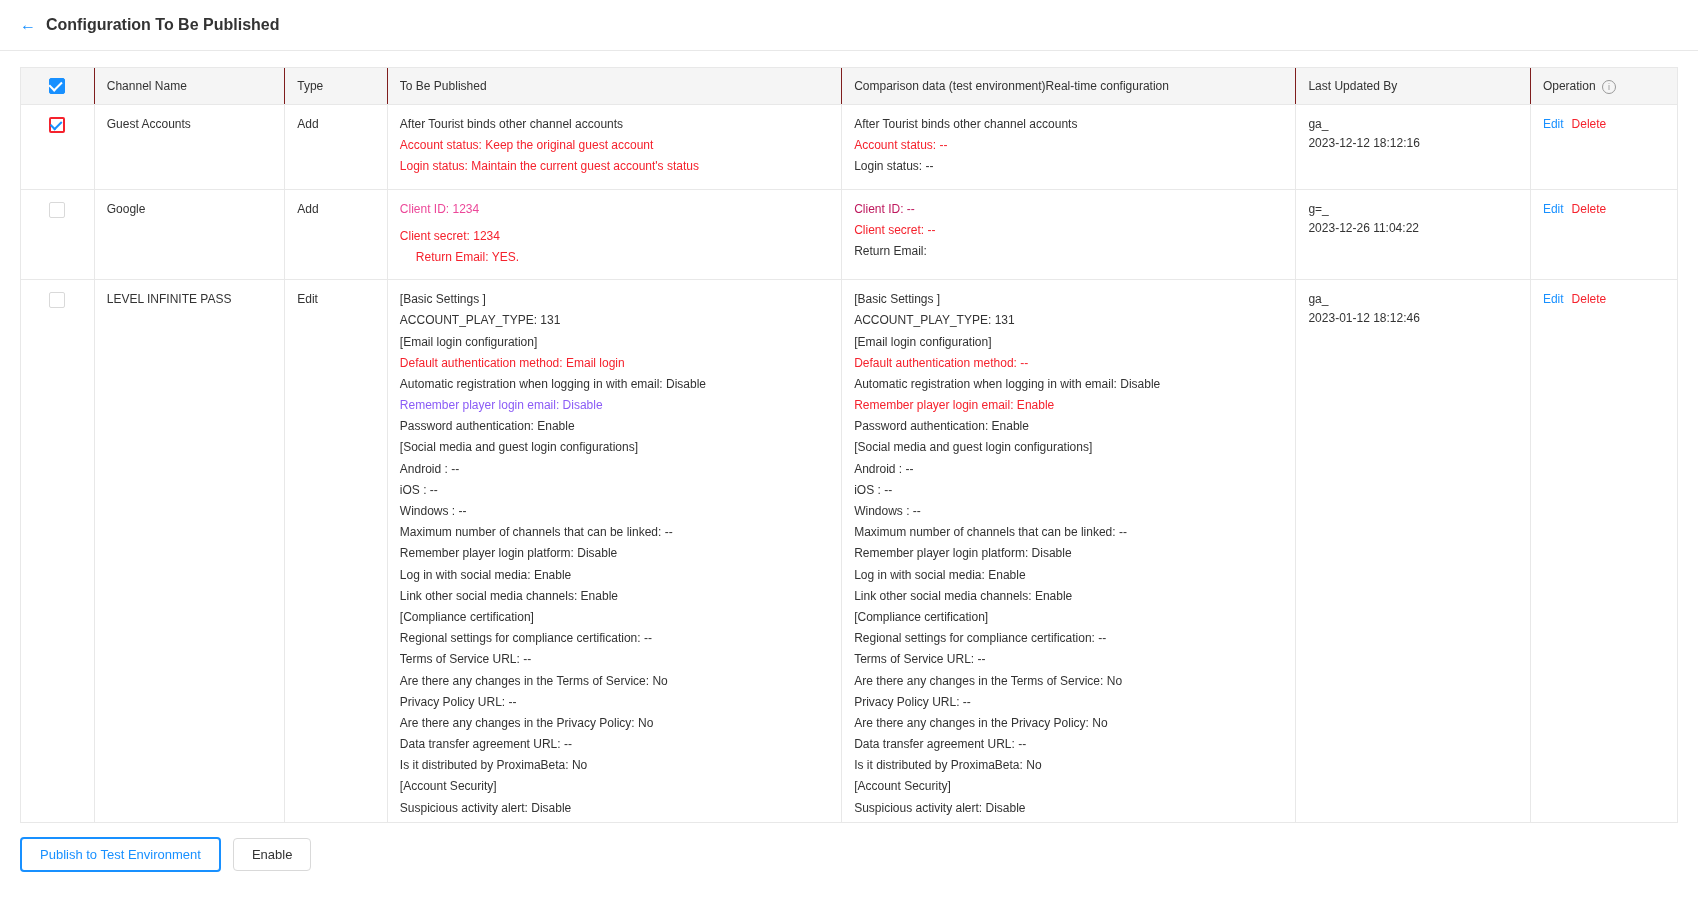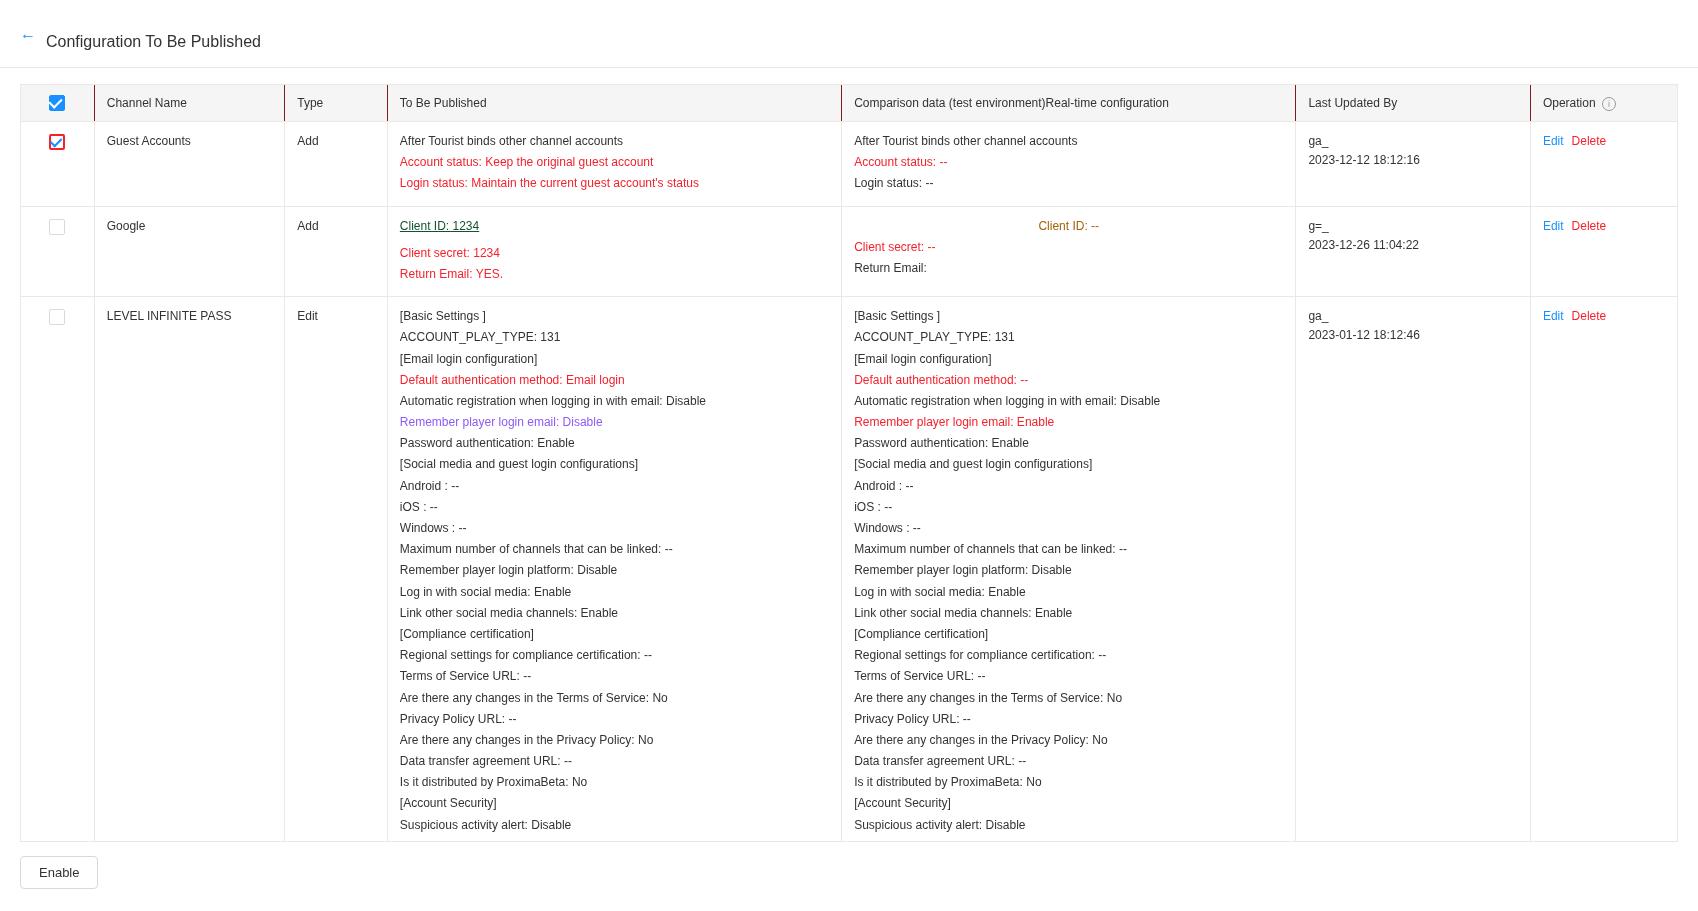--- a/index.html
+++ b/index.html
@@ -17,23 +17,22 @@
       background: #fff;
     }
     .back-arrow {
       margin-right: 10px;
       cursor: pointer;
       color: #1890ff;
       font-size: 16px;
     }
     .page-title {
       font-size: 16px;
-      font-weight: 400;
+      font-weight: 700;
       color: #333;
-      margin-top: 17px;
     }
     .content-area {
       padding: 16px 20px;
       height: calc(100vh - 60px);
       display: flex;
       flex-direction: column;
     }
     .table-container {
       flex: 1;
       overflow: auto;
@@ -244,26 +243,26 @@
           </tr>
           <tr>
             <td class="col-check">
               <div class="checkbox-cell">
                 <div class="checkbox-unchecked"></div>
               </div>
             </td>
             <td class="col-channel">Google</td>
             <td class="col-type">Add</td>
             <td class="col-publish">
-              <div class="cell-block" style="color: #14532d; text-decoration: underline;">Client ID: 1234</div>
+              <div class="cell-block" style="color: #ec4899;">Client ID: 1234</div>
               <div class="cell-block" style="color: rgb(245, 34, 45); margin-top: 8px;">Client secret: 1234</div>
-              <div class="cell-block" style="color: rgb(245, 34, 45);">Return Email: YES.</div>
+              <div class="cell-block" style="color: rgb(245, 34, 45); margin-left: 16px;">Return Email: YES.</div>
             </td>
             <td class="col-comparison">
-              <div class="cell-block" style="color: #a16207; text-align: center;">Client ID: --</div>
+              <div class="cell-block" style="color: #be185d;">Client ID: --</div>
               <div class="cell-block" style="color: rgb(245, 34, 45);">Client secret: --</div>
               <div class="cell-block">Return Email:</div>
             </td>
             <td class="col-updated">
               <div class="updated-info">g=_</div>
               <div>2023-12-26 11:04:22</div>
             </td>
             <td class="col-op">
               <div class="op-links">
                 <span class="op-link">Edit</span>
@@ -354,15 +353,16 @@
                 <span class="op-link">Edit</span>
                 <span class="op-link op-delete">Delete</span>
               </div>
             </td>
           </tr>
         </tbody>
     </table>
   </div>
 
   <div class="footer-bar">
+    <button class="btn-publish">Publish to Test Environment</button>
     <button class="btn-cancel">Enable</button>
   </div>
 </div>
 
 </body></html>

